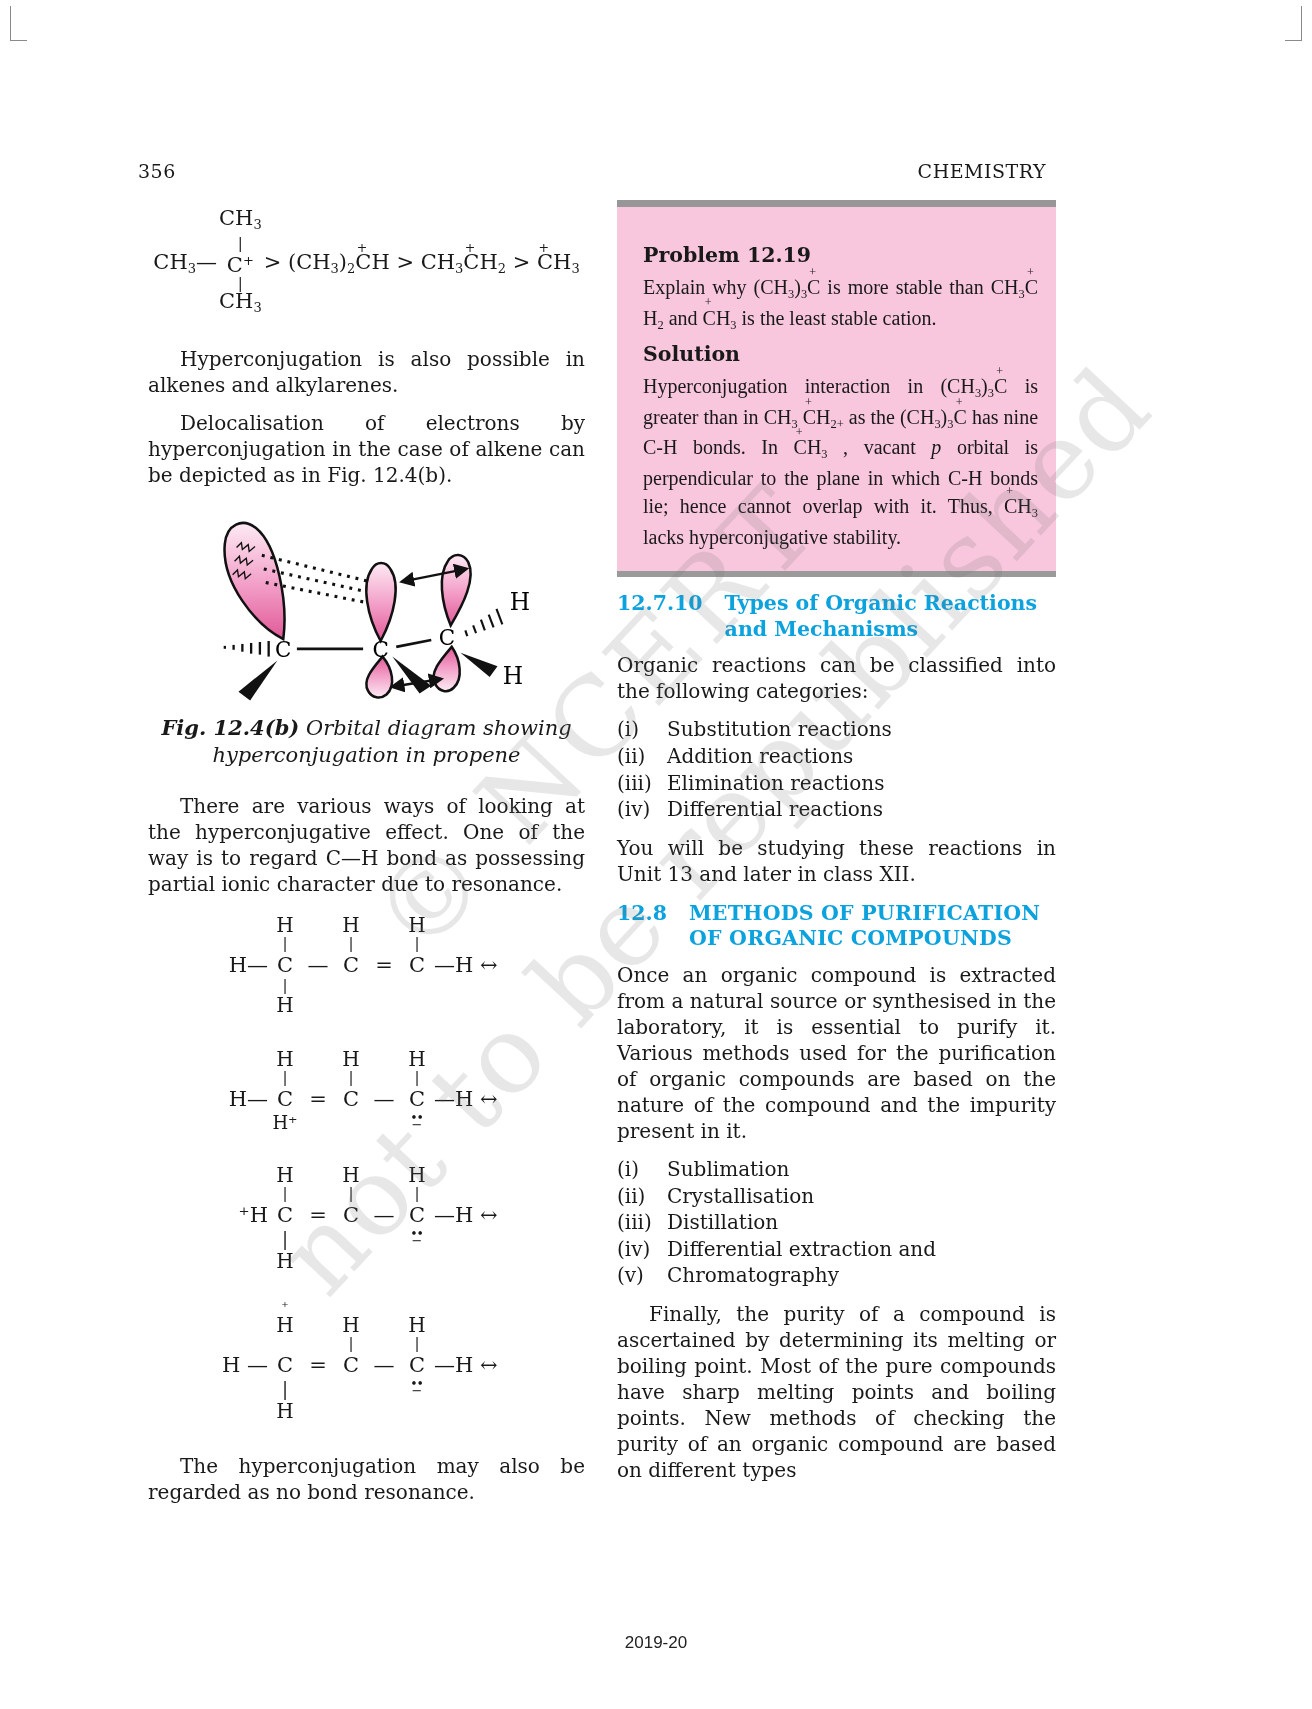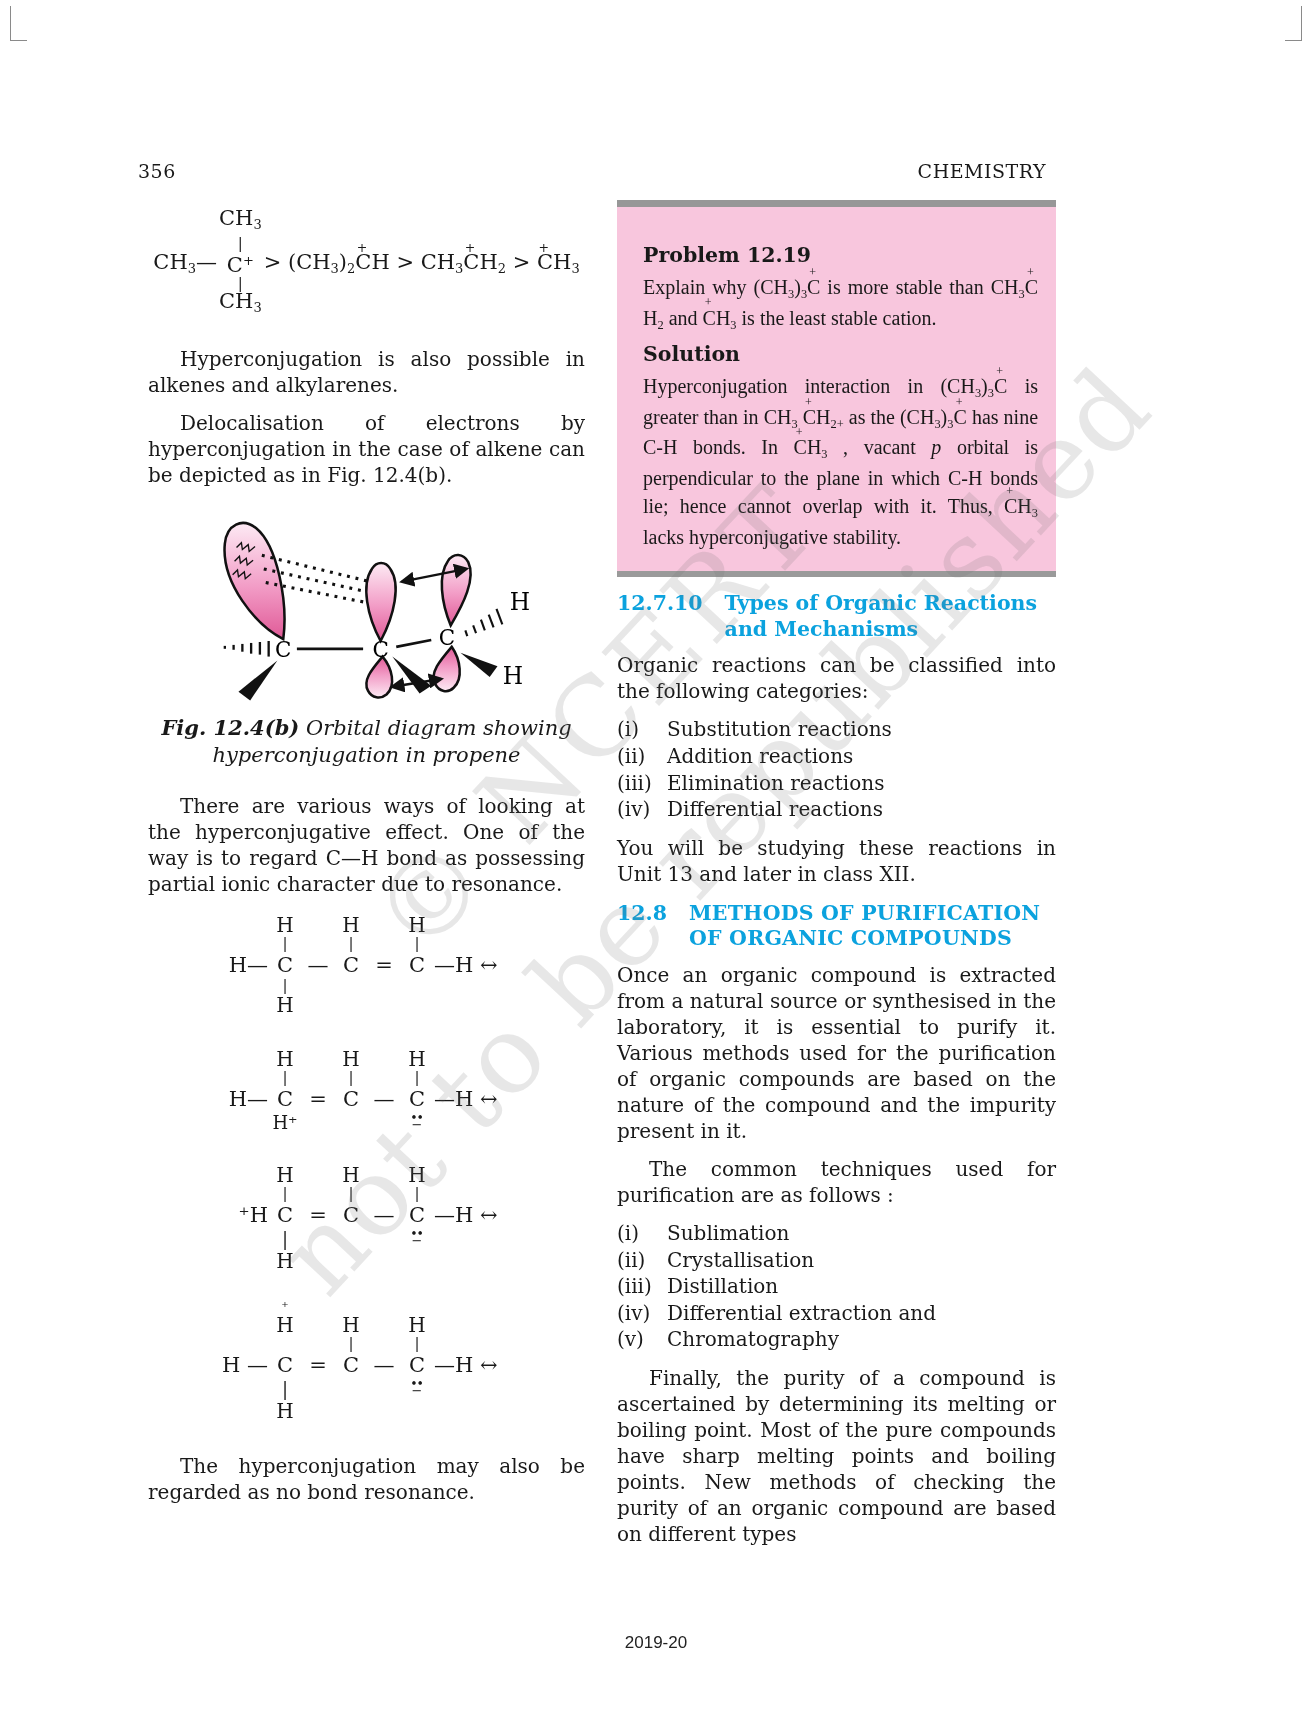--- a/index.html
+++ b/index.html
@@ -456,21 +456,20 @@
         </div>
 
       <p>You will be studying these reactions in Unit 13 and later in class XII.</p>
 
       <h2 class="sec caps">
         <span class="sec-num">12.8</span>
         <span class="sec-title">METHODS OF PURIFICATION OF ORGANIC COMPOUNDS</span>
       </h2>
 
       <p>Once an organic compound is extracted from a natural source or synthesised in the laboratory, it is essential to purify it. Various methods used for the purification of organic compounds are based on the nature of the compound and the impurity present in it.</p>
-      <p class="indent">The common techniques used for purification are as follows :</p>
 
       <div class="list">
           <div class="li">
             <span>(i)</span>
             <span>Sublimation</span>
           </div>
           <div class="li">
             <span>(ii)</span>
             <span>Crystallisation</span>
           </div>

